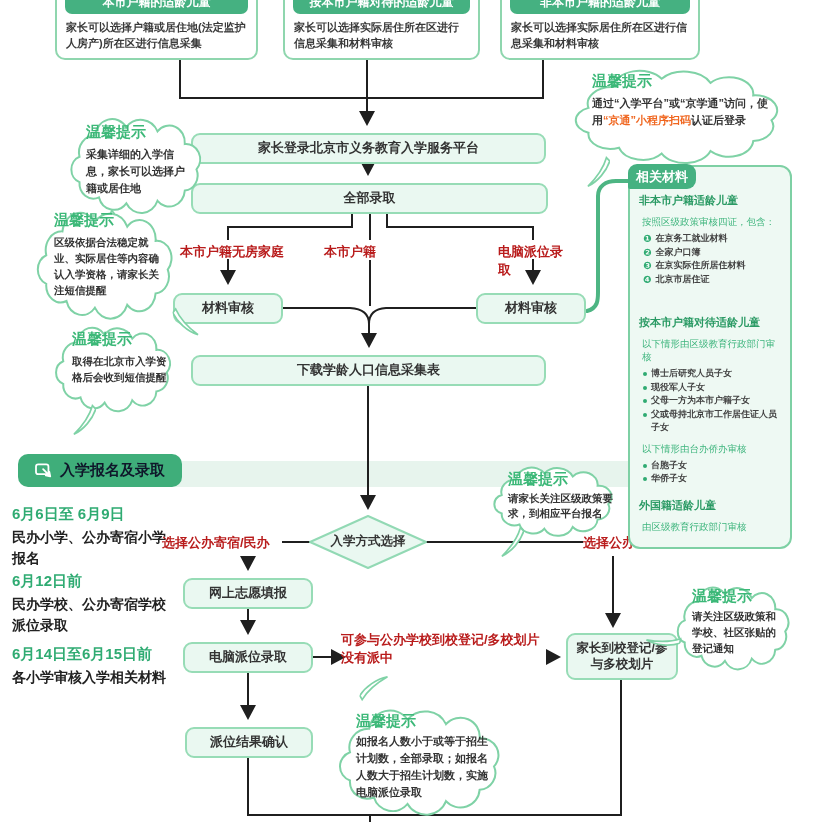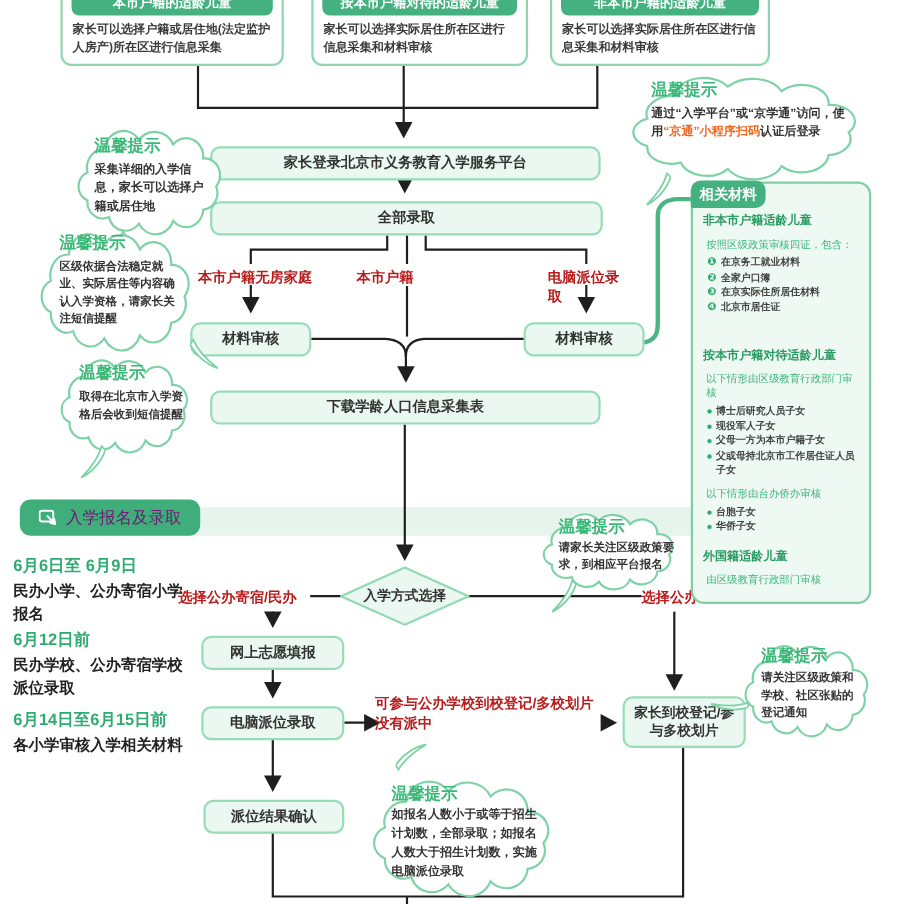--- a/index.html
+++ b/index.html
@@ -14,21 +14,21 @@
   .top-card{position:absolute;top:-16px;height:76px;background:#fff;border:2px solid #8fd6ae;border-radius:10px;box-sizing:border-box;z-index:3;}
   .pill{margin:4px 8px 0;height:24px;background:#45b181;border-radius:7px;color:#fff;font-size:12px;font-weight:800;display:flex;align-items:center;justify-content:center;}
   .card-body{margin:5px 9px 0;font-size:11px;line-height:16px;color:#3a3a3a;font-weight:600;}
 
   
   .fbox{position:absolute;background:#eaf8f1;border:2px solid #97dcb6;border-radius:9px;box-sizing:border-box;display:flex;align-items:center;justify-content:center;font-weight:800;color:#333;font-size:13px;text-align:center;z-index:3;line-height:1.25;}
   .glabel{position:absolute;color:#b91c1c;font-weight:800;font-size:13px;z-index:3;}
   #decision-label{position:absolute;left:310px;top:533px;width:116px;text-align:center;font-size:12.5px;font-weight:800;color:#333;z-index:3;}
 
   
-  #section-tab{position:absolute;left:18px;top:454px;width:164px;height:33px;background:#3fae7a;border-radius:10px;display:flex;align-items:center;justify-content:center;gap:7px;color:#701a75;font-size:15px;font-weight:400;z-index:3;text-align:right;}
+  #section-tab{position:absolute;left:18px;top:454px;width:164px;height:33px;background:#3fae7a;border-radius:10px;display:flex;align-items:center;justify-content:center;gap:7px;color:#0f172a;font-size:15px;font-weight:700;z-index:3;text-align:right;}
   #section-tab svg{width:18px;height:16px;}
 
   
   .tl-date{position:absolute;left:12px;color:#2fab72;font-size:15px;font-weight:800;z-index:3;}
   .tl-desc{position:absolute;left:12px;width:162px;color:#222;font-size:14px;font-weight:800;line-height:21px;z-index:3;}
 
   
   #materials{position:absolute;left:628px;top:165px;width:164px;min-height:277px;background:#eef9f3;border:2px solid #7ed0a4;border-radius:12px;box-sizing:border-box;padding:26px 8px 10px 9px;z-index:3;}
   #materials-tab{position:absolute;left:-2px;top:-3px;width:68px;height:25px;background:#45b181;border-radius:9px 9px 9px 2px;color:#fff;font-size:13px;font-weight:800;display:flex;align-items:center;justify-content:center;}
   .m-title{font-size:11px;color:#2a9a64;font-weight:800;margin:7px 0 3px;}

